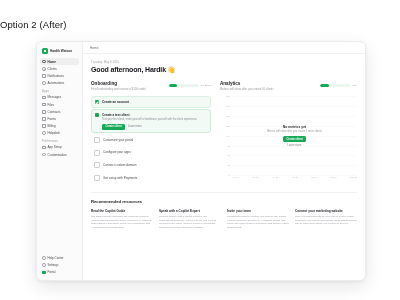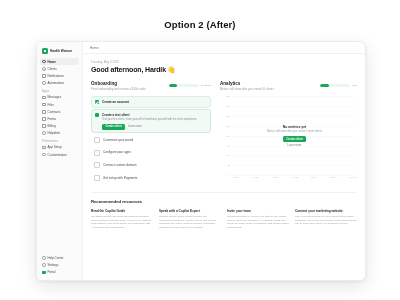--- a/index.html
+++ b/index.html
@@ -3,23 +3,23 @@
 <meta charset="utf-8">
 <style>
   html,body{margin:0;padding:0;}
   body{
     width:400px;height:300px;overflow:hidden;
     background:#ffffff;
     font-family:"Liberation Sans", sans-serif;
     -webkit-font-smoothing:antialiased;
   }
   .page-title{
-    text-align:center;
+    text-align:left;
     font-size:9.5px;
-    font-weight:700;
+    font-weight:400;
     color:#111111;
     padding-top:19px;
     letter-spacing:.1px;
   }
   .app-window{
     position:absolute;
     left:36px;top:41px;
     width:328px;height:238px;
     background:#ffffff;
     border:1px solid #ececef;

